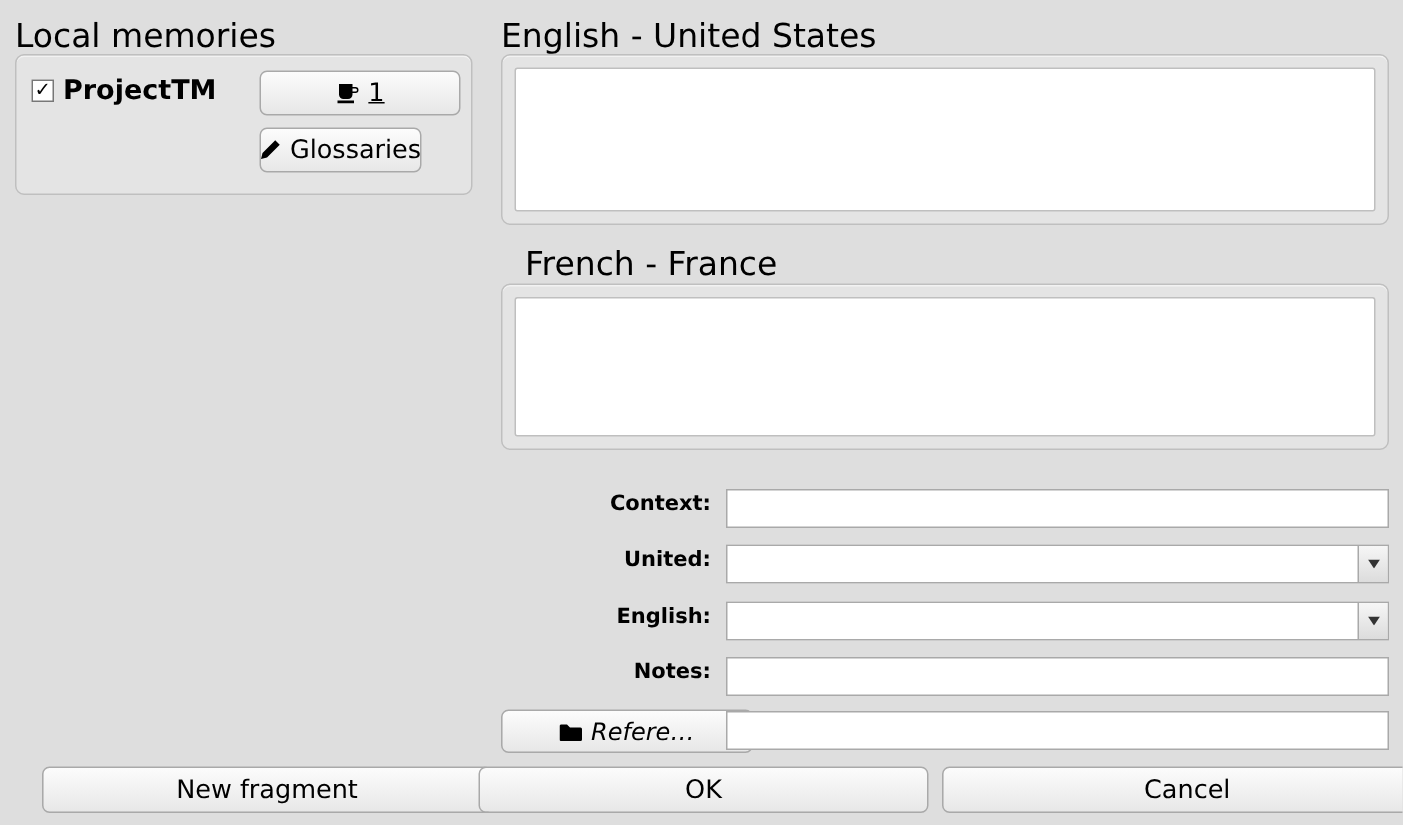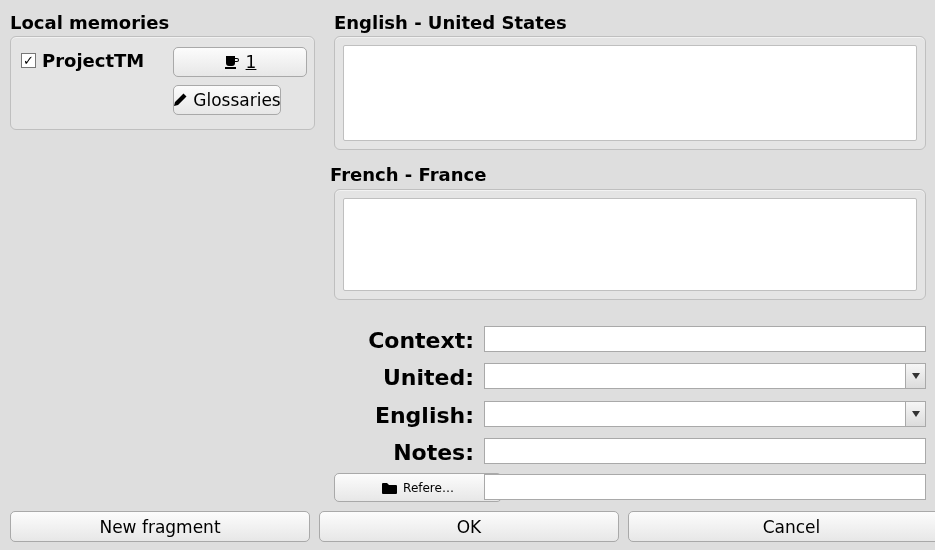--- a/index.html
+++ b/index.html
@@ -10,22 +10,22 @@
     font-family: "DejaVu Sans", "Liberation Sans", Arial, sans-serif;
     font-size: 17px;
     color: #000;
     overflow: hidden;
   }
   .container {
     position: relative;
     width: 935px; height: 550px;
   }
   .section-label {
-    font-weight: bold;
-    font-size: 18px;
+    font-weight: normal;
+    font-size: 22px;
   }
   
   .local-memories-label {
     position: absolute;
     left: 10px; top: 12px;
   }
   .local-memories-panel {
     position: absolute;
     left: 10px; top: 36px;
     width: 305px; height: 94px;
@@ -96,32 +96,32 @@
     width: 592px; height: 114px;
   }
   .textarea-inner {
     width: 100%; height: 100%;
     background: #fff;
     border: 1px solid #bfbfbf;
     border-radius: 2px;
   }
   .lang2-label {
     position: absolute;
-    left: 330px; top: 164px;
+    left: 350px; top: 164px;
   }
   .lang2-frame {
     left: 334px; top: 189px;
     width: 592px; height: 111px;
   }
   
   .form-label {
     position: absolute;
     text-align: right;
     font-weight: bold;
-    font-size: 22px;
+    font-size: 14px;
     width: 140px;
   }
   .text-input {
     position: absolute;
     height: 26px;
     background: #fff;
     border: 1px solid #a9a9a9;
   }
   .combo {
     position: absolute;
@@ -146,37 +146,38 @@
   .row-subject .form-label  { left: 334px; top: 365px; }
   .row-subject .combo       { left: 484px; top: 363px; width: 442px; }
   .row-client  .form-label  { left: 334px; top: 403px; }
   .row-client  .combo       { left: 484px; top: 401px; width: 442px; }
   .row-notes   .form-label  { left: 334px; top: 440px; }
   .row-notes   .text-input  { left: 484px; top: 438px; width: 442px; }
   .btn-references {
     position: absolute;
     left: 334px; top: 473px;
     width: 168px; height: 29px;
-    font-size: 12px;
+    font-size: 16px;
+    font-style: italic;
   }
   .references-input {
     position: absolute;
     left: 484px; top: 474px;
     width: 442px; height: 26px;
     background: #fff;
     border: 1px solid #a9a9a9;
   }
   
   .bottom-btn {
     position: absolute;
     top: 511px;
     height: 31px;
     width: 300px;
   }
-  .btn-newfragment { left: 10px; text-align: center; }
+  .btn-newfragment { left: 28px; text-align: center; }
   .btn-ok          { left: 319px; }
   .btn-cancel      { left: 628px; width: 327px; }
   .icon-svg { flex-shrink: 0; }
 </style>
 </head>
 <body>
 
 <div class="container">
 
   <div class="section-label local-memories-label">Local memories</div>

